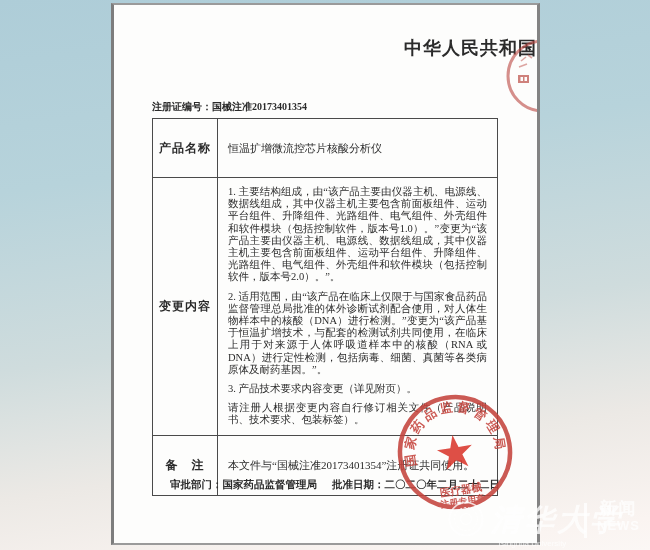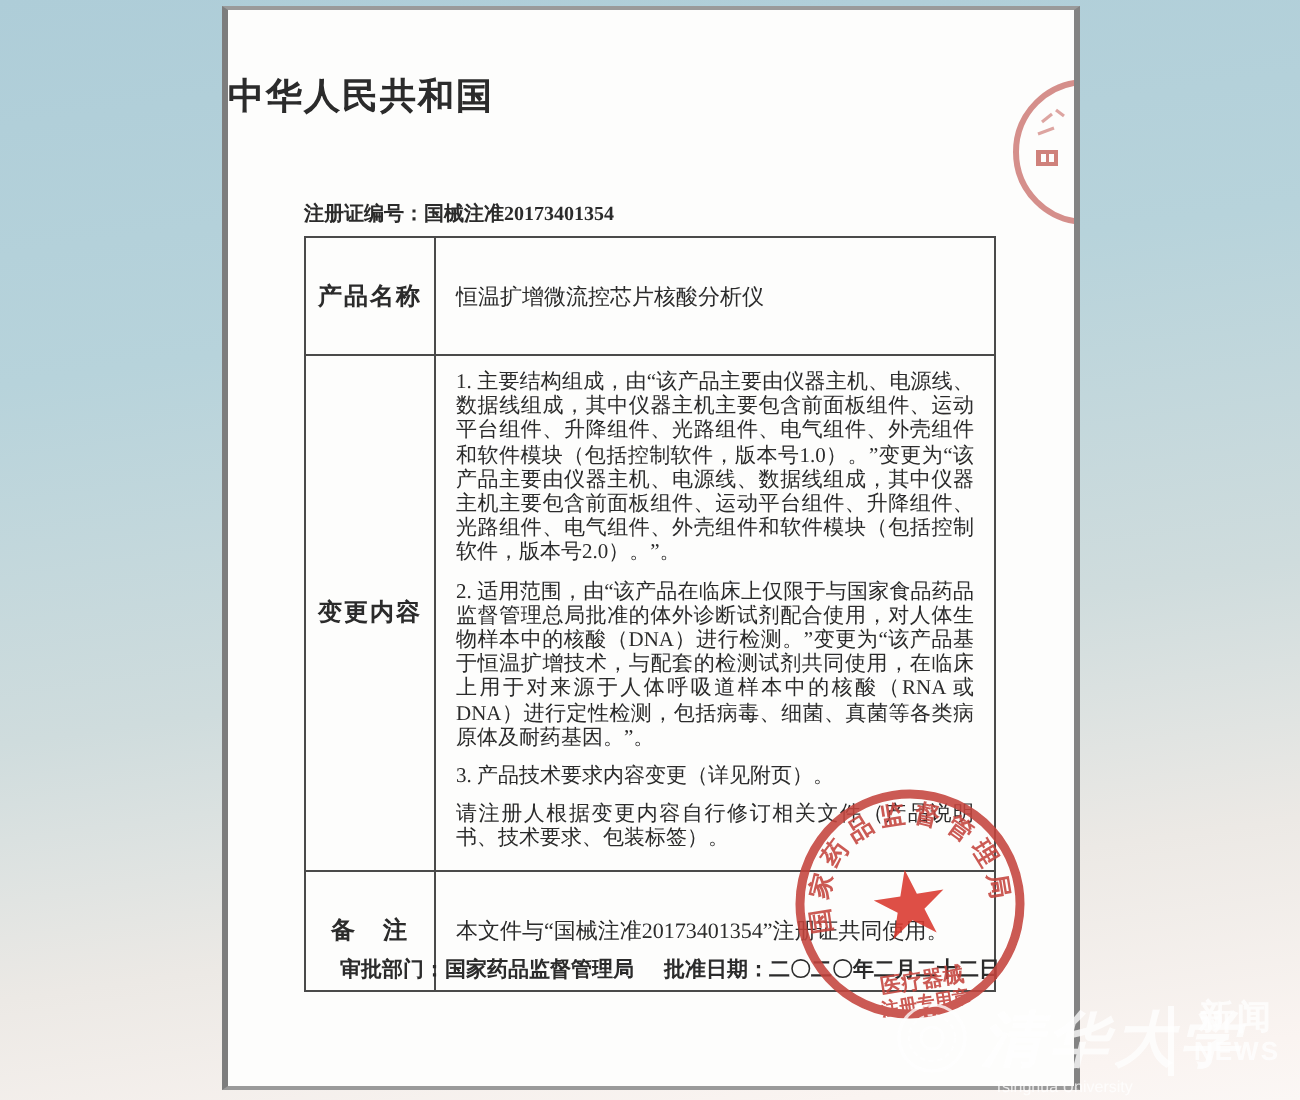--- a/index.html
+++ b/index.html
@@ -9,21 +9,21 @@
     font-family:"Liberation Serif","DejaVu Serif",serif;
     color:#2b2b2b;
   }
   .page{
     position:absolute;left:111px;top:3px;width:423px;height:538px;
     background:#fdfdfc;
     border-top:2px solid #9a9a9a;border-bottom:2px solid #9a9a9a;
     border-left:3px solid #7d7d7d;border-right:3px solid #838383;
     overflow:hidden;
   }
-  .title1{position:absolute;left:0;top:31px;width:100%;text-align:left;
+  .title1{position:absolute;left:0;top:31px;width:100%;text-align:right;
     font-size:18px;font-weight:bold;letter-spacing:1px;}
   .title2{position:absolute;left:0;top:64px;width:100%;text-align:center;
     font-size:19px;font-weight:bold;letter-spacing:1.5px;}
   .regline{position:absolute;left:38px;top:95px;font-size:10px;font-weight:600;}
   table.doc{position:absolute;left:38px;top:113px;width:346px;border-collapse:collapse;table-layout:fixed;}
   table.doc td{border:1.5px solid #4a4a4a;vertical-align:middle;}
   td.lab{width:62px;text-align:center;font-weight:bold;font-size:12px;letter-spacing:1px;}
   td.val{padding:5px 10px;font-size:11px;}
   tr.r1{height:59px;}
   tr.r2{height:236px;}

